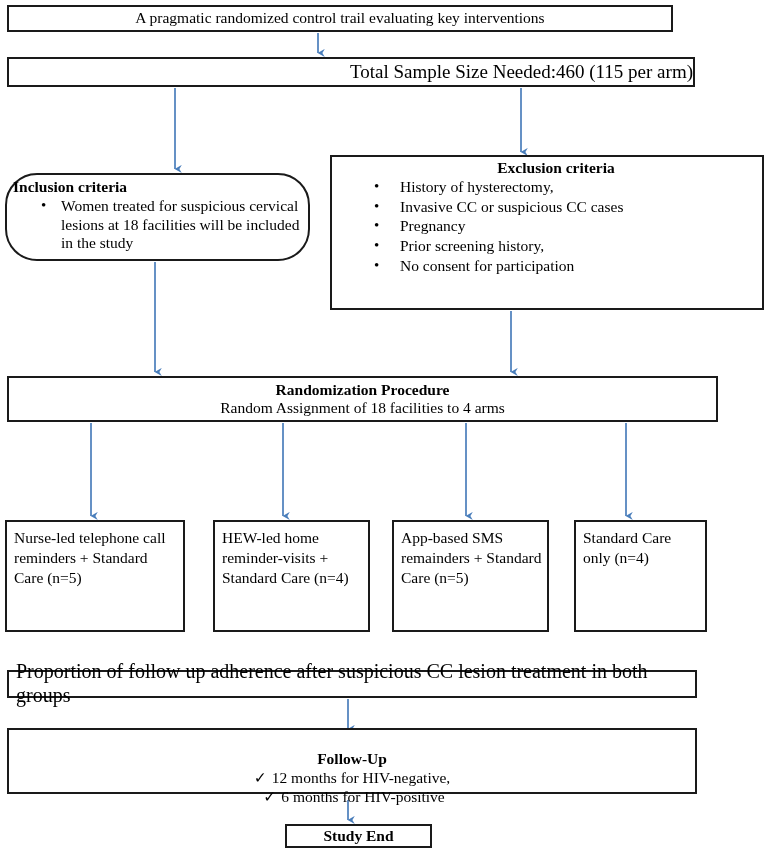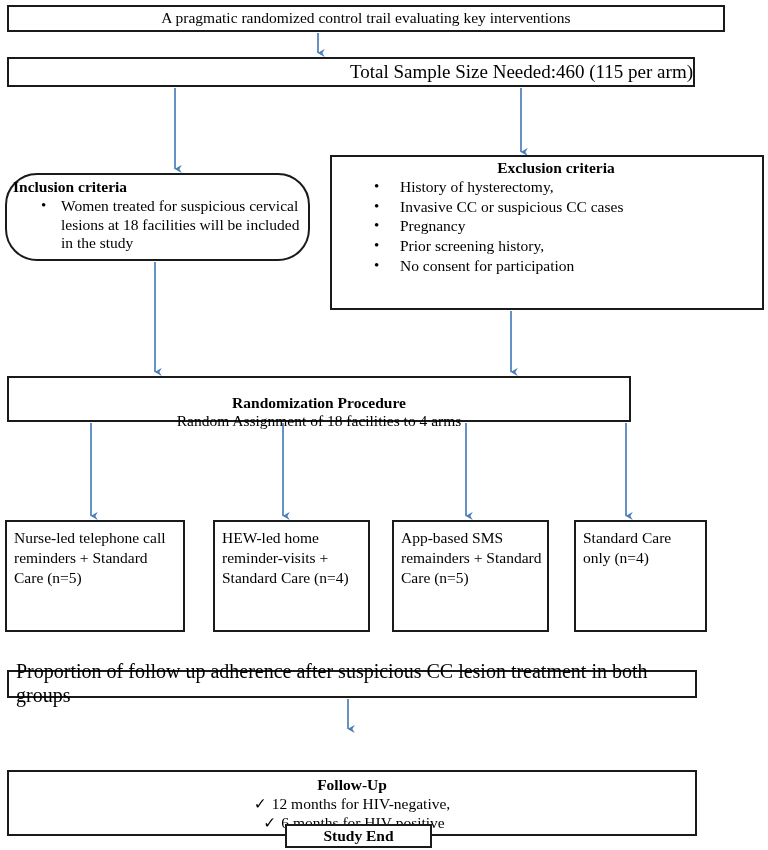--- a/index.html
+++ b/index.html
@@ -28,62 +28,62 @@
     background: #ffffff;
     font-size: 15.5px;
     line-height: 1.18;
     color: #000;
   }
   .ctr { text-align: center; }
   .bold { font-weight: bold; }
 
   
   #box-title {
-    left: 7px; top: 5px; width: 718px; height: 27px;
+    left: 7px; top: 5px; width: 666px; height: 27px;
     display: flex; align-items: center; justify-content: center;
     font-size: 15.5px;
   }
   #box-sample {
     left: 7px; top: 57px; width: 688px; height: 30px;
     display: flex; align-items: center; justify-content: flex-end;
     font-size: 19px;
   }
   #box-inclusion {
     left: 5px; top: 173px; width: 305px; height: 88px;
     padding: 3px 4px 0 6px;
     border-radius: 32px;
   }
   #box-exclusion {
     left: 330px; top: 155px; width: 434px; height: 155px;
     padding: 2px 4px 0 4px;
   }
   #box-random {
-    left: 7px; top: 376px; width: 624px; height: 46px;
-    padding-top: 16px;
+    left: 7px; top: 376px; width: 711px; height: 46px;
+    padding-top: 3px;
   }
   .arm {
     top: 520px; height: 112px;
     padding: 6px 4px 0 7px;
     font-size: 15.5px;
     line-height: 1.28;
   }
   #arm-1 { left: 5px;   width: 180px; }
   #arm-2 { left: 213px; width: 157px; }
   #arm-3 { left: 392px; width: 157px; }
   #arm-4 { left: 574px; width: 133px; }
 
   #box-proportion {
     left: 7px; top: 670px; width: 690px; height: 28px;
     display: flex; align-items: center;
     padding-left: 7px;
     font-size: 20px;
   }
   #box-followup {
-    left: 7px; top: 770px; width: 690px; height: 66px;
-    padding-top: 4px;
+    left: 7px; top: 728px; width: 690px; height: 66px;
+    padding-top: 20px;
   }
   #box-end {
     left: 285px; top: 824px; width: 147px; height: 24px;
     display: flex; align-items: center; justify-content: center;
   }
 
   
   ul.blist {
     margin: 1px 0 0 0;
     padding: 0 0 0 48px;

